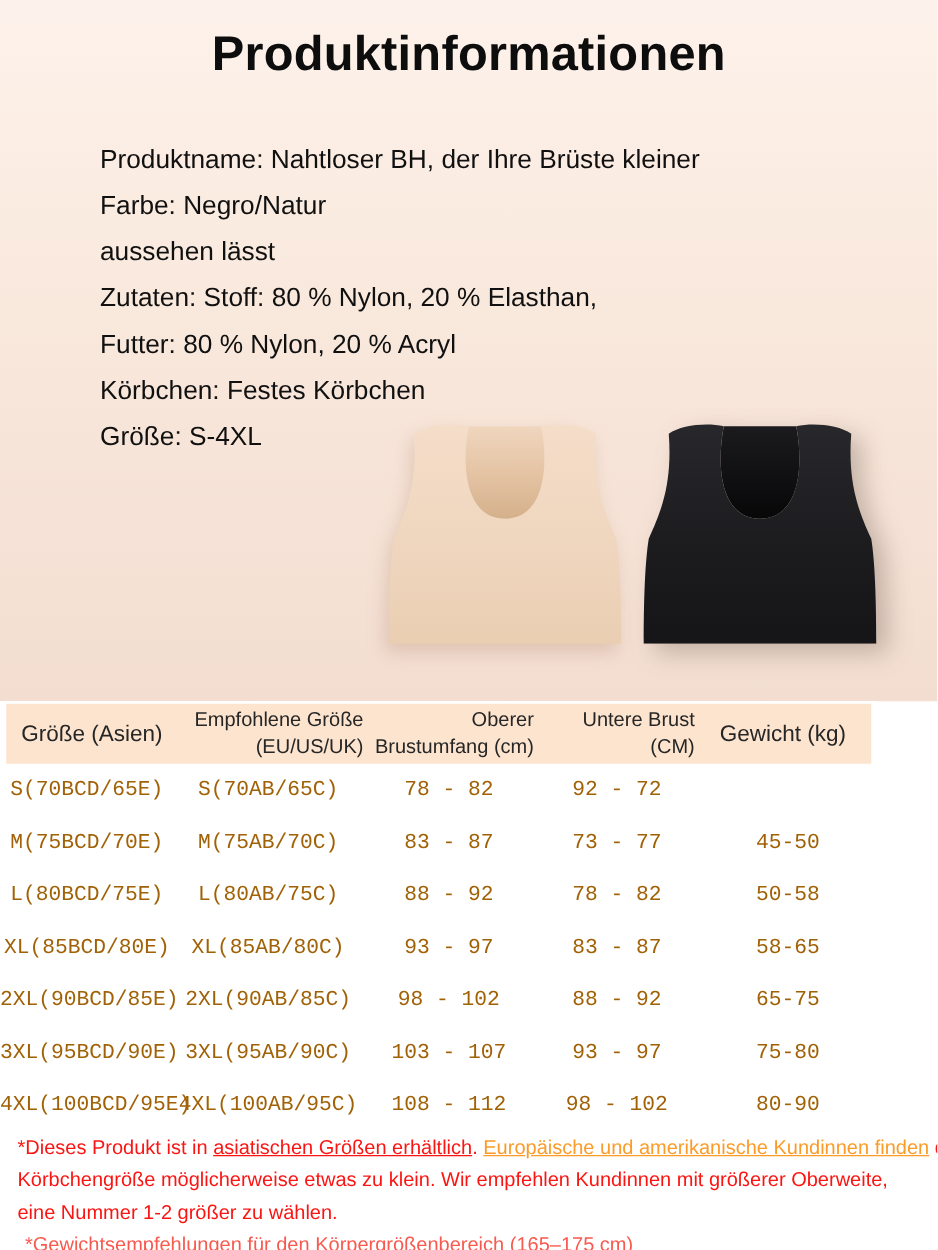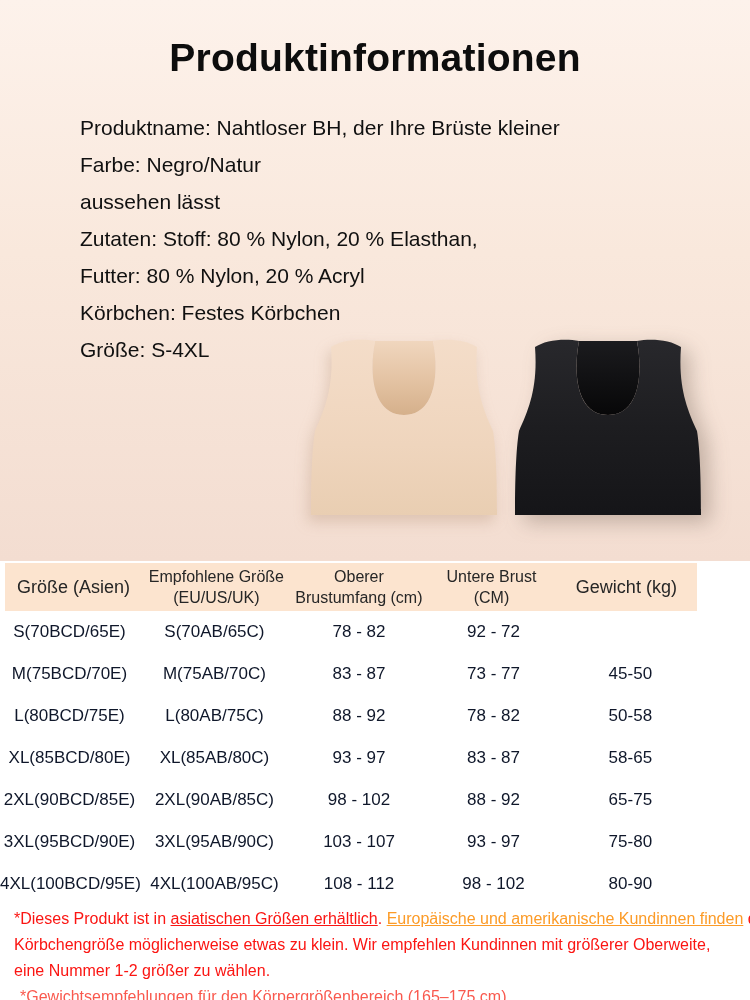--- a/index.html
+++ b/index.html
@@ -6,44 +6,44 @@
   .page{
     position:relative;width:750px;height:1000px;overflow:hidden;
     font-family:"Liberation Sans",sans-serif;background:#ffffff;
   }
   
   .hero{
     position:absolute;left:0;top:0;width:750px;height:561px;
     background:linear-gradient(180deg,#fdf2eb 0%,#f9e8dc 45%,#f3ddd1 100%);
   }
   .page-title{
-    margin:0;padding-top:36px;text-align:center;
+    margin:0;padding-top:22px;text-align:center;
     font-size:39px;font-weight:700;color:#0d0d0d;letter-spacing:.2px;
   }
   .info{
     position:absolute;left:80px;top:109px;
     font-size:21px;line-height:37px;color:#101010;
   }
   .info .info-line{white-space:nowrap;}
   
   .bra{position:absolute;top:337px;}
   .bra-beige{left:311px;filter:drop-shadow(-3px 7px 7px rgba(167,124,92,.28));}
   .bra-black{left:514px;filter:drop-shadow(9px 7px 10px rgba(80,62,50,.30));}
   
   .size-section{position:absolute;left:0;top:561px;width:702px;background:#fff;}
   .thead{
     margin:2px 5px 0 5px;height:48px;background:#fce4cf;
     display:grid;grid-template-columns:19.8% 21.5% 19.7% 18.6% 20.4%;
     align-items:center;text-align:center;
     font-size:18px;color:#262626;white-space:pre-line;line-height:21px;
   }
-  .thead .th.small{font-size:16px;}
+  .thead .th.small{font-size:16px;text-align:right;}
   .trow{
     height:42px;display:grid;grid-template-columns:19.8% 21.5% 19.7% 18.6% 20.4%;
-    align-items:center;text-align:center;font-size:17px;color:#0f172a;
+    align-items:center;text-align:center;font-size:17px;color:#a16207;font-family:Liberation Mono, monospace;
   }
   
   .footnotes{
     position:absolute;left:14px;top:906px;width:732px;
     font-size:16px;line-height:26px;color:#fb1512;
   }
   .fn-line{white-space:nowrap;}
   .u-red{text-decoration:underline;}
   .u-orange{color:#fc9b27;text-decoration:underline;}
   .fn-soft{color:#f9594e;margin-left:6px;}

